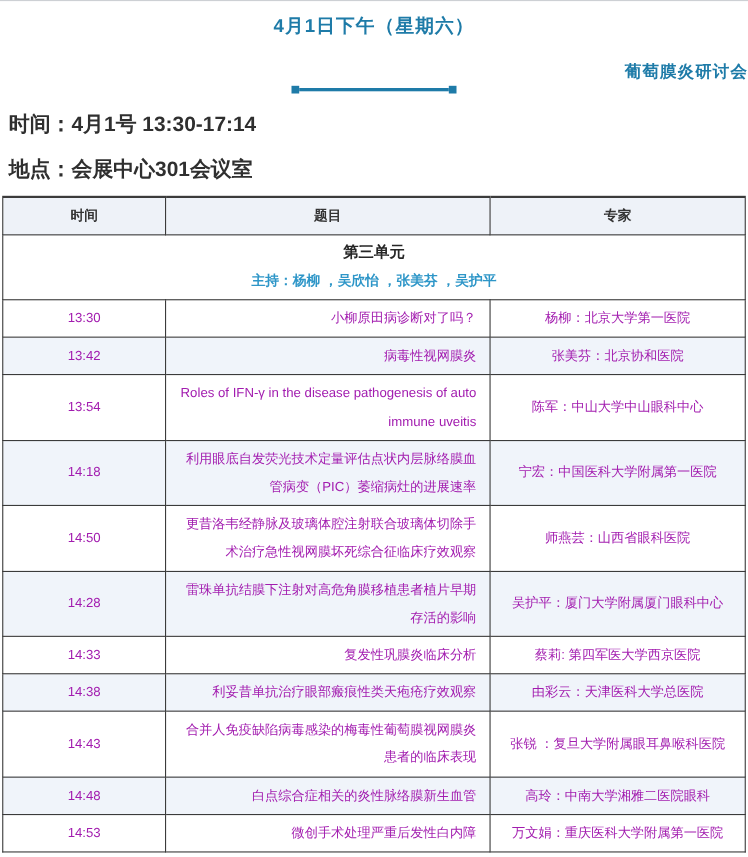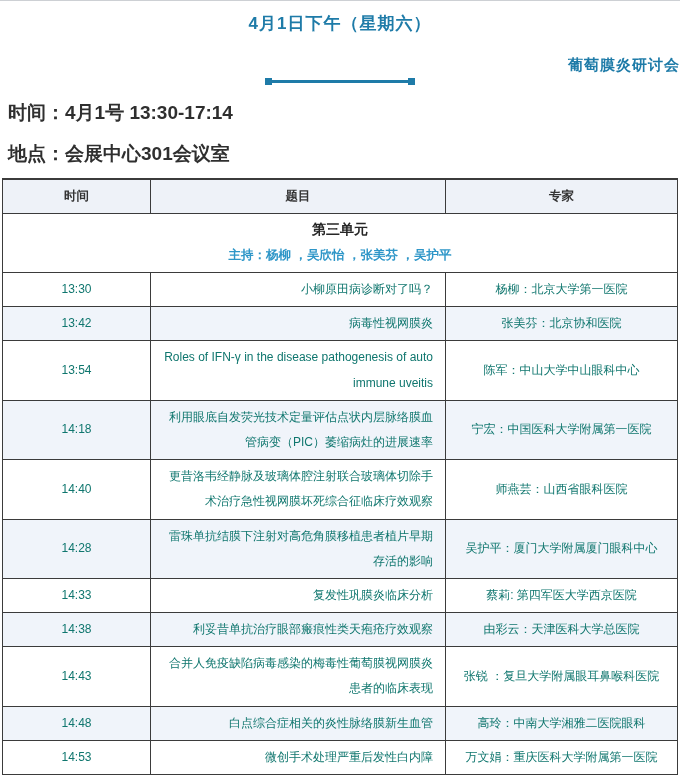--- a/index.html
+++ b/index.html
@@ -90,21 +90,21 @@
     background: #eef2f8;
     border-top-width: 2px;
     font-size: 12.5px;
     font-weight: bold;
     color: #333333;
     text-align: center;
     padding: 8px 4px;
   }
   tbody td {
     font-size: 12px;
-    color: #0f766e;
+    color: #a21caf;
     text-align: center;
     vertical-align: middle;
     padding: 4px 6px;
     line-height: 2.1;
     background: #ffffff;
   }
   tbody td.cell-topic {
     padding: 4px 12px;
     word-break: break-all;
     text-align: right;
@@ -164,21 +164,21 @@
         <td class="cell-time">13:54</td>
         <td class="cell-topic">Roles of IFN-γ in the disease pathogenesis of autoimmune uveitis</td>
         <td class="cell-expert">陈军：中山大学中山眼科中心</td>
       </tr>
       <tr>
         <td class="cell-time">14:18</td>
         <td class="cell-topic">利用眼底自发荧光技术定量评估点状内层脉络膜血管病变（PIC）萎缩病灶的进展速率</td>
         <td class="cell-expert">宁宏：中国医科大学附属第一医院</td>
       </tr>
       <tr>
-        <td class="cell-time">14:40</td>
+        <td class="cell-time">14:50</td>
         <td class="cell-topic">更昔洛韦经静脉及玻璃体腔注射联合玻璃体切除手术治疗急性视网膜坏死综合征临床疗效观察</td>
         <td class="cell-expert">师燕芸：山西省眼科医院</td>
       </tr>
       <tr>
         <td class="cell-time">14:28</td>
         <td class="cell-topic">雷珠单抗结膜下注射对高危角膜移植患者植片早期存活的影响</td>
         <td class="cell-expert">吴护平：厦门大学附属厦门眼科中心</td>
       </tr>
       <tr>
         <td class="cell-time">14:33</td>

